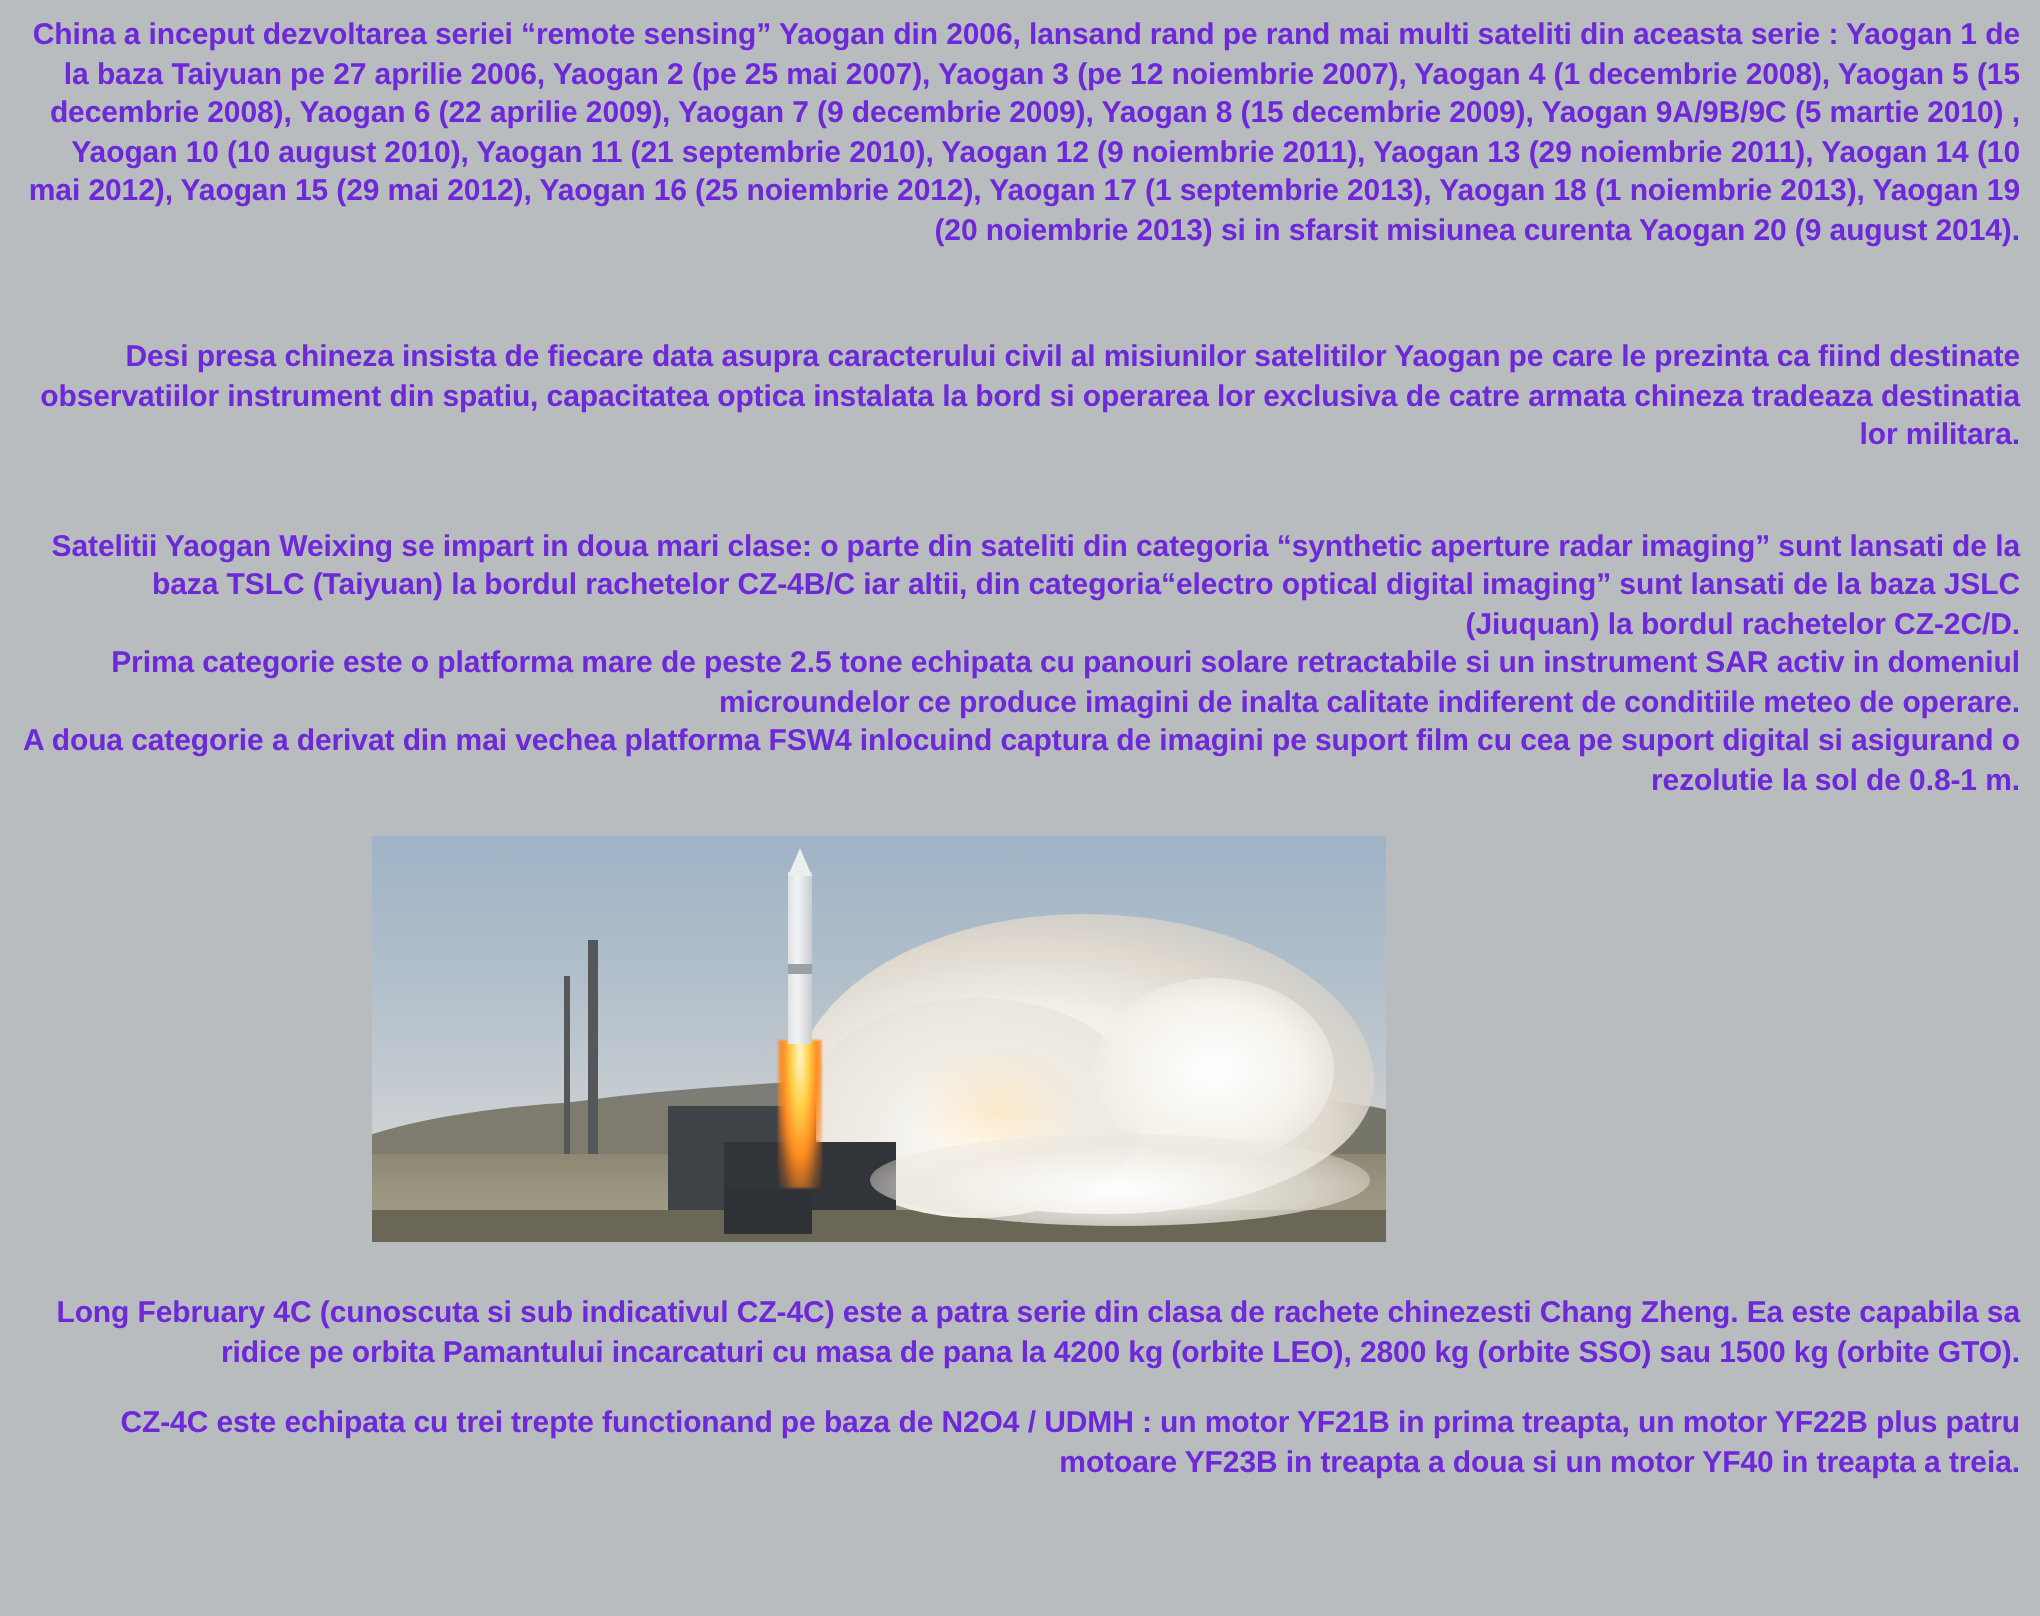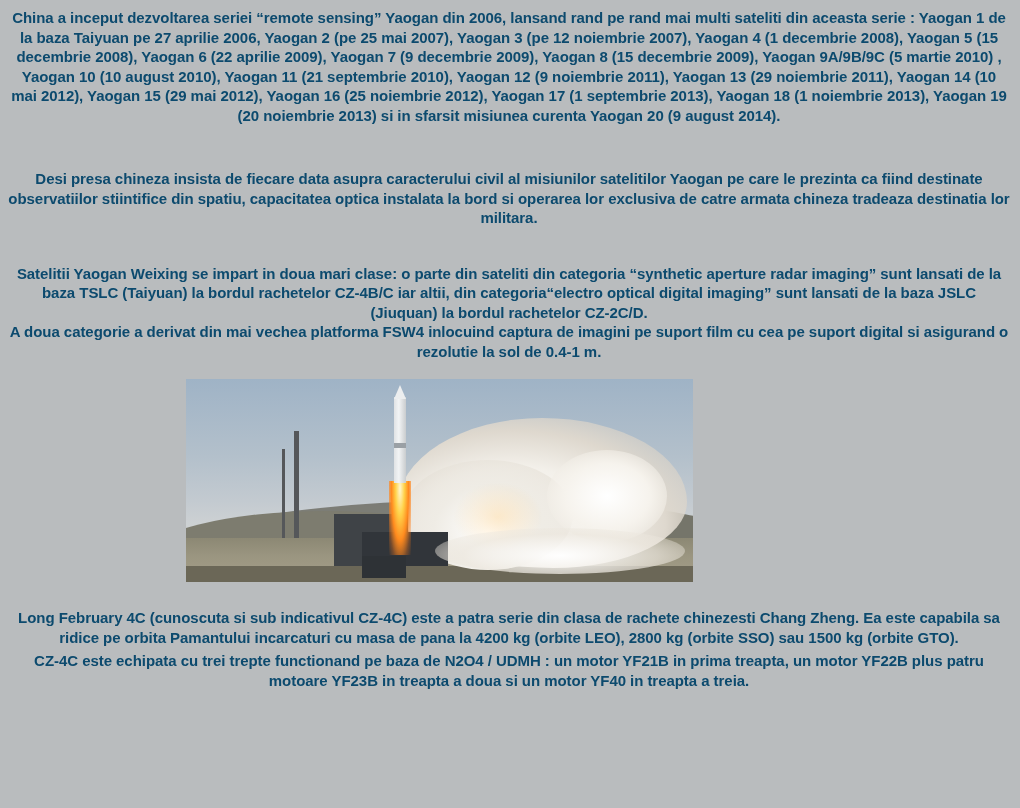--- a/index.html
+++ b/index.html
@@ -14,27 +14,27 @@
     overflow: hidden;
   }
   .page {
     position: relative;
     width: 1020px;
     height: 808px;
     box-sizing: border-box;
     padding: 6px 10px 0 8px;
   }
   .para {
-    color: #0c4a6e;
+    color: #6d28d9;
     font-weight: bold;
     font-size: 15px;
     line-height: 19.5px;
     letter-spacing: -0.05px;
     margin: 0;
-    text-align: center;
+    text-align: right;
   }
   .block-1 { margin-top: 2px; }
   .block-2 { margin-top: 44px; }
   .block-3 { margin-top: 36px; }
   .block-3 .sub { margin-top: 0; }
   .figure-wrap {
     margin-top: 18px;
     padding-left: 178px;
   }
   .photo {
@@ -153,38 +153,39 @@
     width: 90px; height: 70px;
     background: radial-gradient(ellipse at 50% 50%, rgba(255,214,150,.45) 0%, rgba(255,214,150,0) 70%);
     border-radius: 50%;
   }
   .pad-block {
     position: absolute;
     left: 176px; bottom: 4px; width: 44px; height: 22px;
     background: #2e3236;
   }
   .block-4 { margin-top: 26px; }
-  .block-4 .sub { margin-top: 4px; }
+  .block-4 .sub { margin-top: 16px; }
 </style>
 </head>
 <body>
 
 <div class="page">
 
   <div class="block-1">
     <p class="para">China a inceput  dezvoltarea seriei “remote sensing” Yaogan din 2006, lansand rand pe rand mai multi sateliti din aceasta serie : Yaogan 1 de la baza Taiyuan pe 27 aprilie 2006, Yaogan 2 (pe 25 mai 2007), Yaogan 3 (pe 12 noiembrie 2007), Yaogan 4 (1 decembrie 2008), Yaogan 5 (15 decembrie 2008), Yaogan 6 (22 aprilie 2009), Yaogan 7 (9 decembrie 2009), Yaogan 8 (15 decembrie 2009), Yaogan 9A/9B/9C (5 martie 2010) , Yaogan 10 (10 august 2010), Yaogan 11 (21 septembrie 2010), Yaogan 12 (9 noiembrie 2011), Yaogan 13 (29 noiembrie 2011), Yaogan 14 (10 mai 2012), Yaogan 15 (29 mai 2012), Yaogan 16 (25 noiembrie 2012), Yaogan 17 (1 septembrie 2013), Yaogan 18 (1 noiembrie 2013), Yaogan 19 (20 noiembrie 2013) si in sfarsit misiunea curenta Yaogan 20 (9 august 2014).</p>
   </div>
 
   <div class="block-2">
-    <p class="para">Desi presa chineza insista de fiecare data asupra caracterului civil al misiunilor satelitilor Yaogan pe care le prezinta ca fiind destinate observatiilor stiintifice din spatiu, capacitatea optica instalata la bord si operarea lor exclusiva de catre armata chineza tradeaza destinatia lor militara.</p>
+    <p class="para">Desi presa chineza insista de fiecare data asupra caracterului civil al misiunilor satelitilor Yaogan pe care le prezinta ca fiind destinate observatiilor instrument din spatiu, capacitatea optica instalata la bord si operarea lor exclusiva de catre armata chineza tradeaza destinatia lor militara.</p>
   </div>
 
   <div class="block-3">
     <p class="para">Satelitii Yaogan Weixing se impart in doua mari clase: o parte din sateliti din categoria “synthetic aperture radar imaging” sunt lansati de la baza TSLC (Taiyuan) la bordul rachetelor CZ-4B/C iar altii, din categoria“electro optical digital imaging” sunt lansati de la baza JSLC (Jiuquan) la bordul rachetelor CZ-2C/D.</p>
-    <p class="para sub">A doua categorie a derivat din mai vechea platforma FSW4 inlocuind captura de imagini pe suport film cu cea pe suport digital si asigurand o rezolutie la sol de 0.4-1 m.</p>
+    <p class="para sub">Prima categorie este o platforma mare de peste 2.5 tone echipata cu panouri solare retractabile si un instrument SAR activ in domeniul microundelor ce produce imagini de inalta calitate indiferent de conditiile meteo de operare.</p>
+    <p class="para sub">A doua categorie a derivat din mai vechea platforma FSW4 inlocuind captura de imagini pe suport film cu cea pe suport digital si asigurand o rezolutie la sol de 0.8-1 m.</p>
   </div>
 
   <div class="figure-wrap">
     <div class="photo" aria-label="Racheta Long March 4C la decolare de pe rampa de lansare, cu flacara motorului si nor mare de fum alb">
       <div class="sky"></div>
       <div class="hill-far"></div>
       <div class="hill-right"></div>
       <div class="hill-mid"></div>
       <div class="tower t2"></div>
       <div class="tower"></div>

